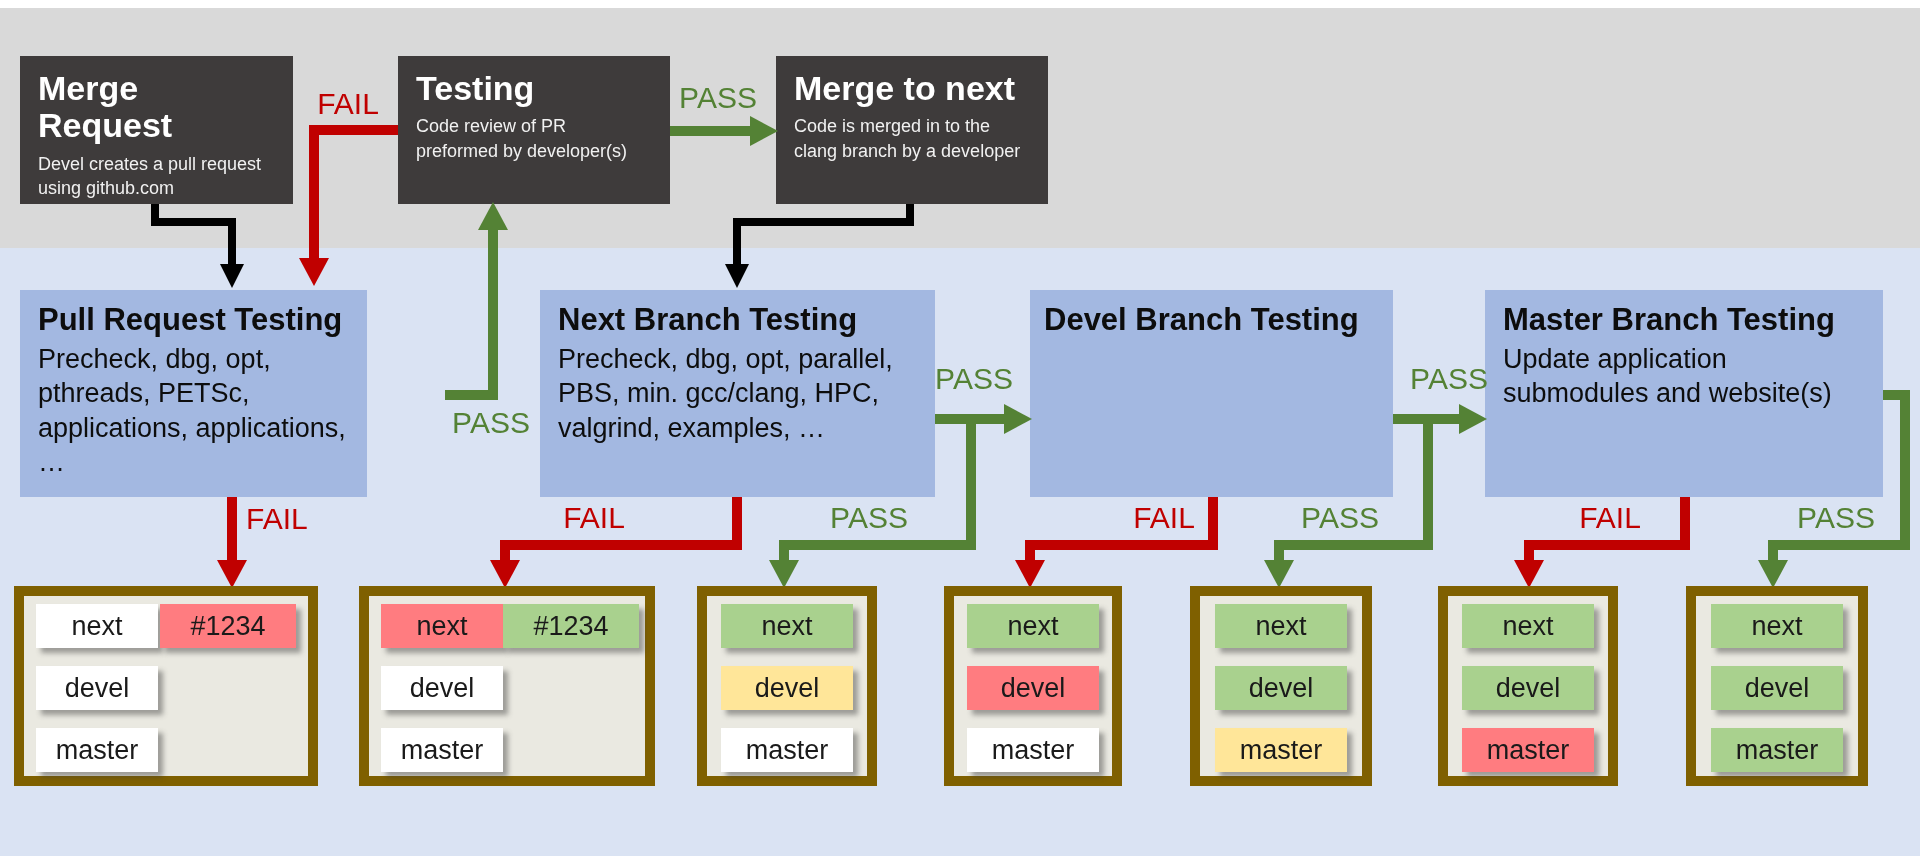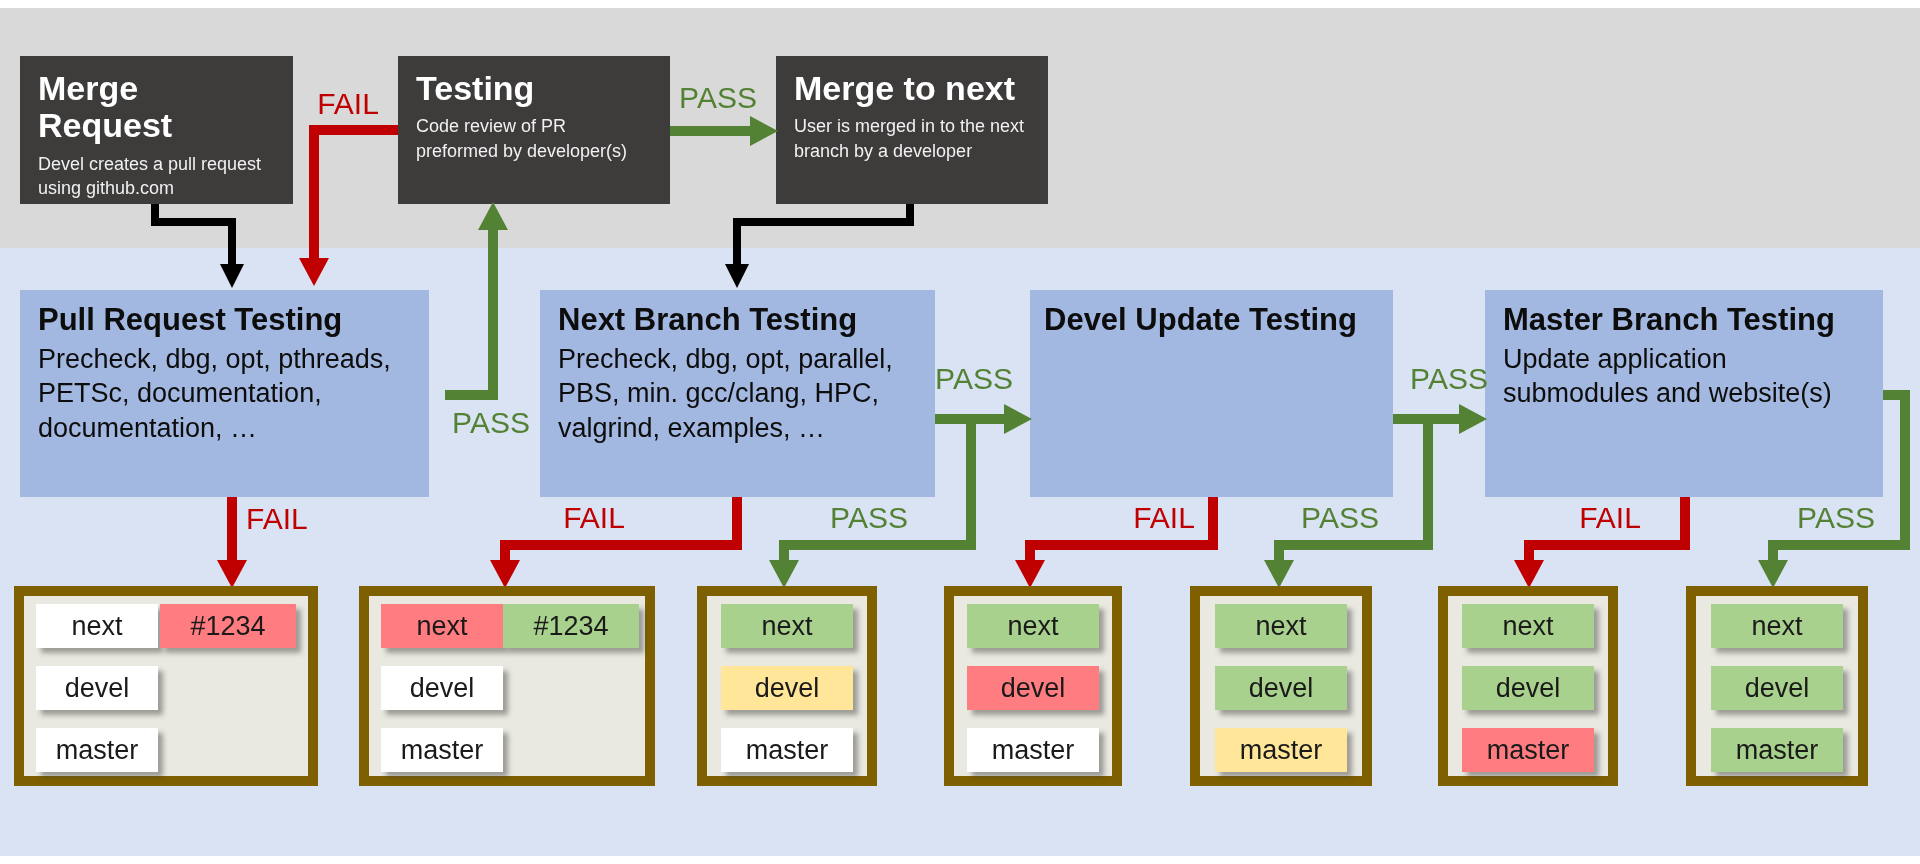--- a/index.html
+++ b/index.html
@@ -83,33 +83,33 @@
   <div class="hbox" style="left:20px;width:273px;">
     <div class="t">Merge Request</div>
     <div class="d">Devel creates a pull request using github.com</div>
   </div>
   <div class="hbox" style="left:398px;width:272px;">
     <div class="t">Testing</div>
     <div class="d">Code review of PR preformed by developer(s)</div>
   </div>
   <div class="hbox" style="left:776px;width:272px;">
     <div class="t">Merge to next</div>
-    <div class="d">User is merged in to the next branch by a developer</div>
-  </div>
-
-  <div class="tbox" style="left:20px;width:409px;">
+    <div class="d">Code is merged in to the clang branch by a developer</div>
+  </div>
+
+  <div class="tbox" style="left:20px;width:347px;">
     <div class="t">Pull Request Testing</div>
-    <div class="d">Precheck, dbg, opt, pthreads, PETSc, documentation, documentation, …</div>
+    <div class="d">Precheck, dbg, opt, pthreads, PETSc, applications, applications, …</div>
   </div>
   <div class="tbox" style="left:540px;width:395px;">
     <div class="t">Next Branch Testing</div>
     <div class="d">Precheck, dbg, opt, parallel, PBS, min. gcc/clang, HPC, valgrind, examples, …</div>
   </div>
   <div class="tbox" style="left:1030px;width:363px;padding:12px 14px;">
-    <div class="t">Devel Update Testing</div>
+    <div class="t">Devel Branch Testing</div>
   </div>
   <div class="tbox" style="left:1485px;width:398px;">
     <div class="t">Master Branch Testing</div>
     <div class="d">Update application submodules and website(s)</div>
   </div>
 
   <div class="blk">
     <div class="seg" style="left:151px;top:204px;width:8px;height:22px;"></div>
     <div class="seg" style="left:151px;top:218px;width:85px;height:8px;"></div>
     <div class="seg" style="left:228px;top:218px;width:8px;height:46px;"></div>

